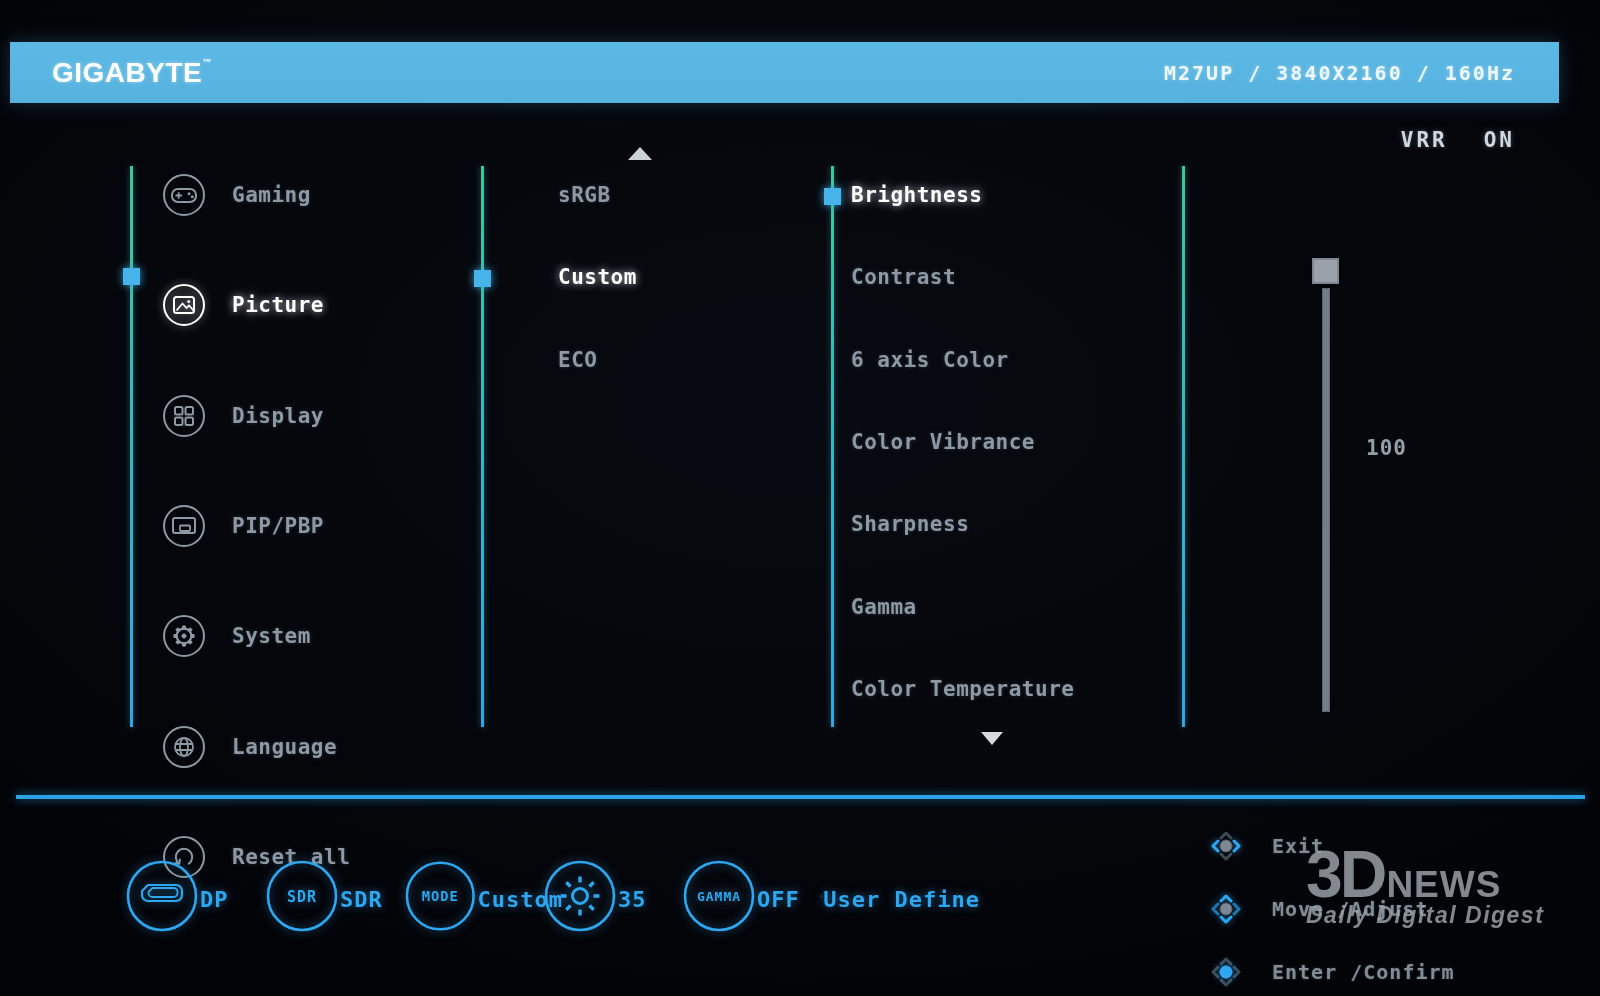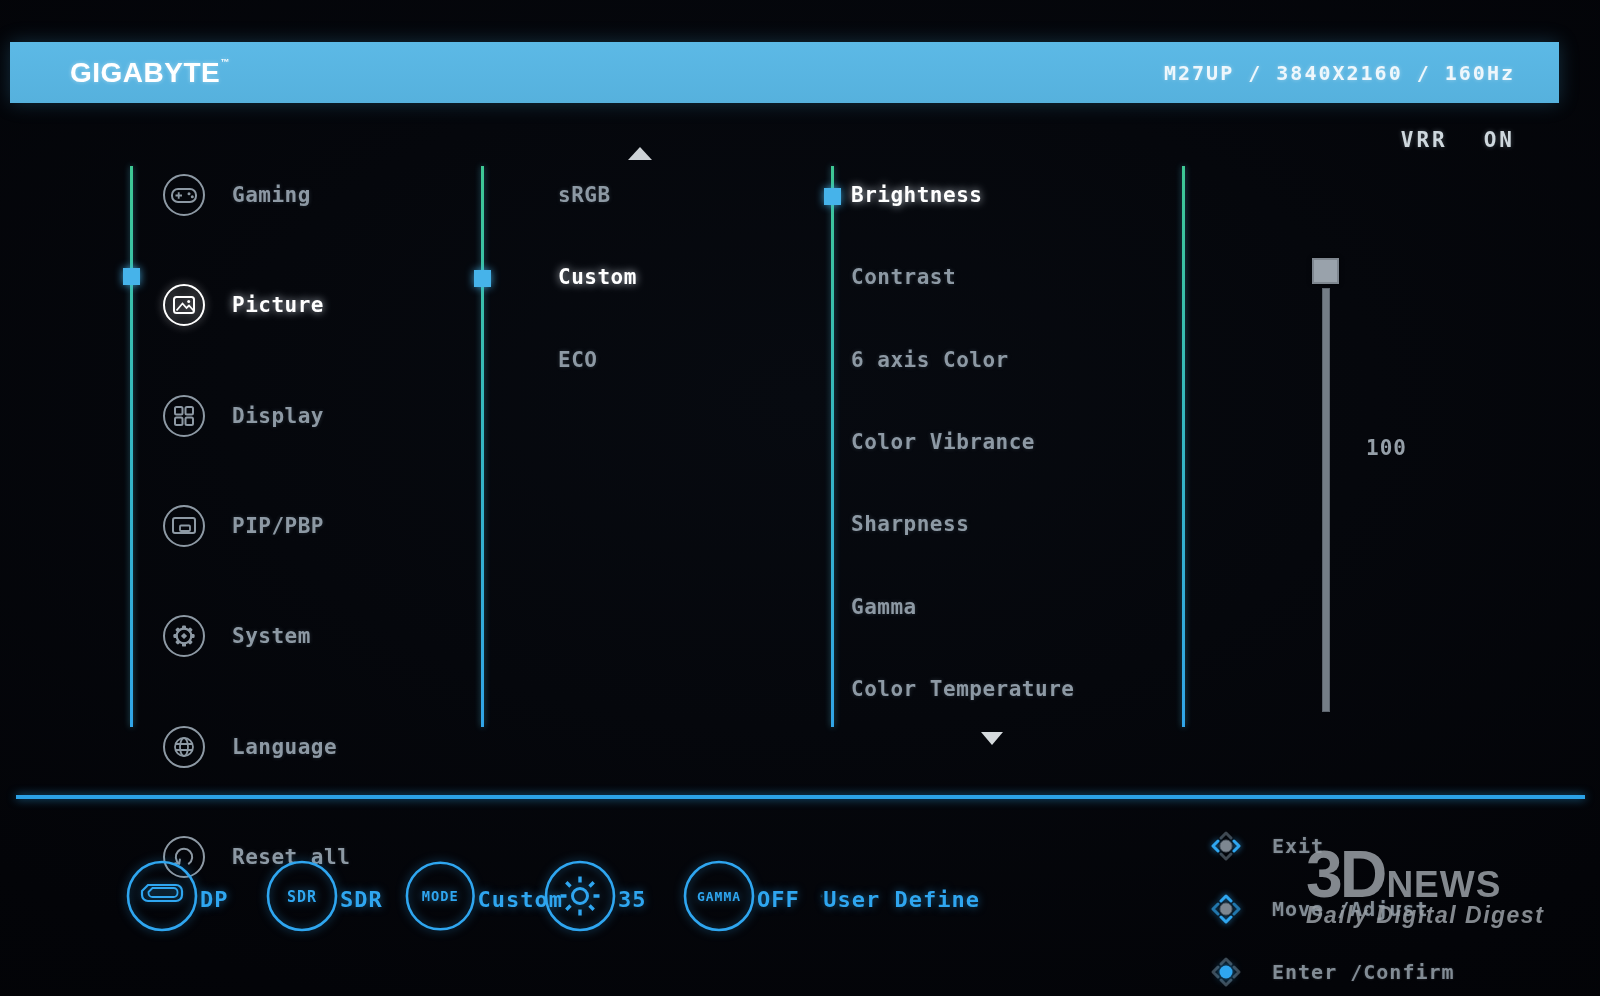--- a/index.html
+++ b/index.html
@@ -7,21 +7,21 @@
     position:relative;width:1600px;height:996px;overflow:hidden;
     background:radial-gradient(130% 120% at 50% 40%, #070a10 0%, #030408 55%, #010203 100%);
     font-family:"DejaVu Sans Mono", monospace;
     -webkit-font-smoothing:antialiased;
   }
   
   .topbar{
     position:absolute;left:10px;top:42px;width:1549px;height:61px;
     background:linear-gradient(180deg,#5cb9e6 0%,#56b1dd 100%);
     display:flex;align-items:center;justify-content:space-between;
-    padding:0 44px 0 60px;box-sizing:border-box;
+    padding:0 44px 0 42px;box-sizing:border-box;
     box-shadow:0 0 18px rgba(70,170,220,.25);
   }
   .brand{
     font-family:"Liberation Sans", sans-serif;font-weight:800;font-size:28px;
     color:#fff;letter-spacing:.5px;text-shadow:0 0 4px rgba(255,255,255,.4);
   }
   .brand sup{font-size:9px;vertical-align:top;line-height:10px;}
   .monitor-info{
     color:#eef7fc;font-size:20px;font-weight:bold;letter-spacing:2px;
     text-shadow:0 0 4px rgba(255,255,255,.35);

